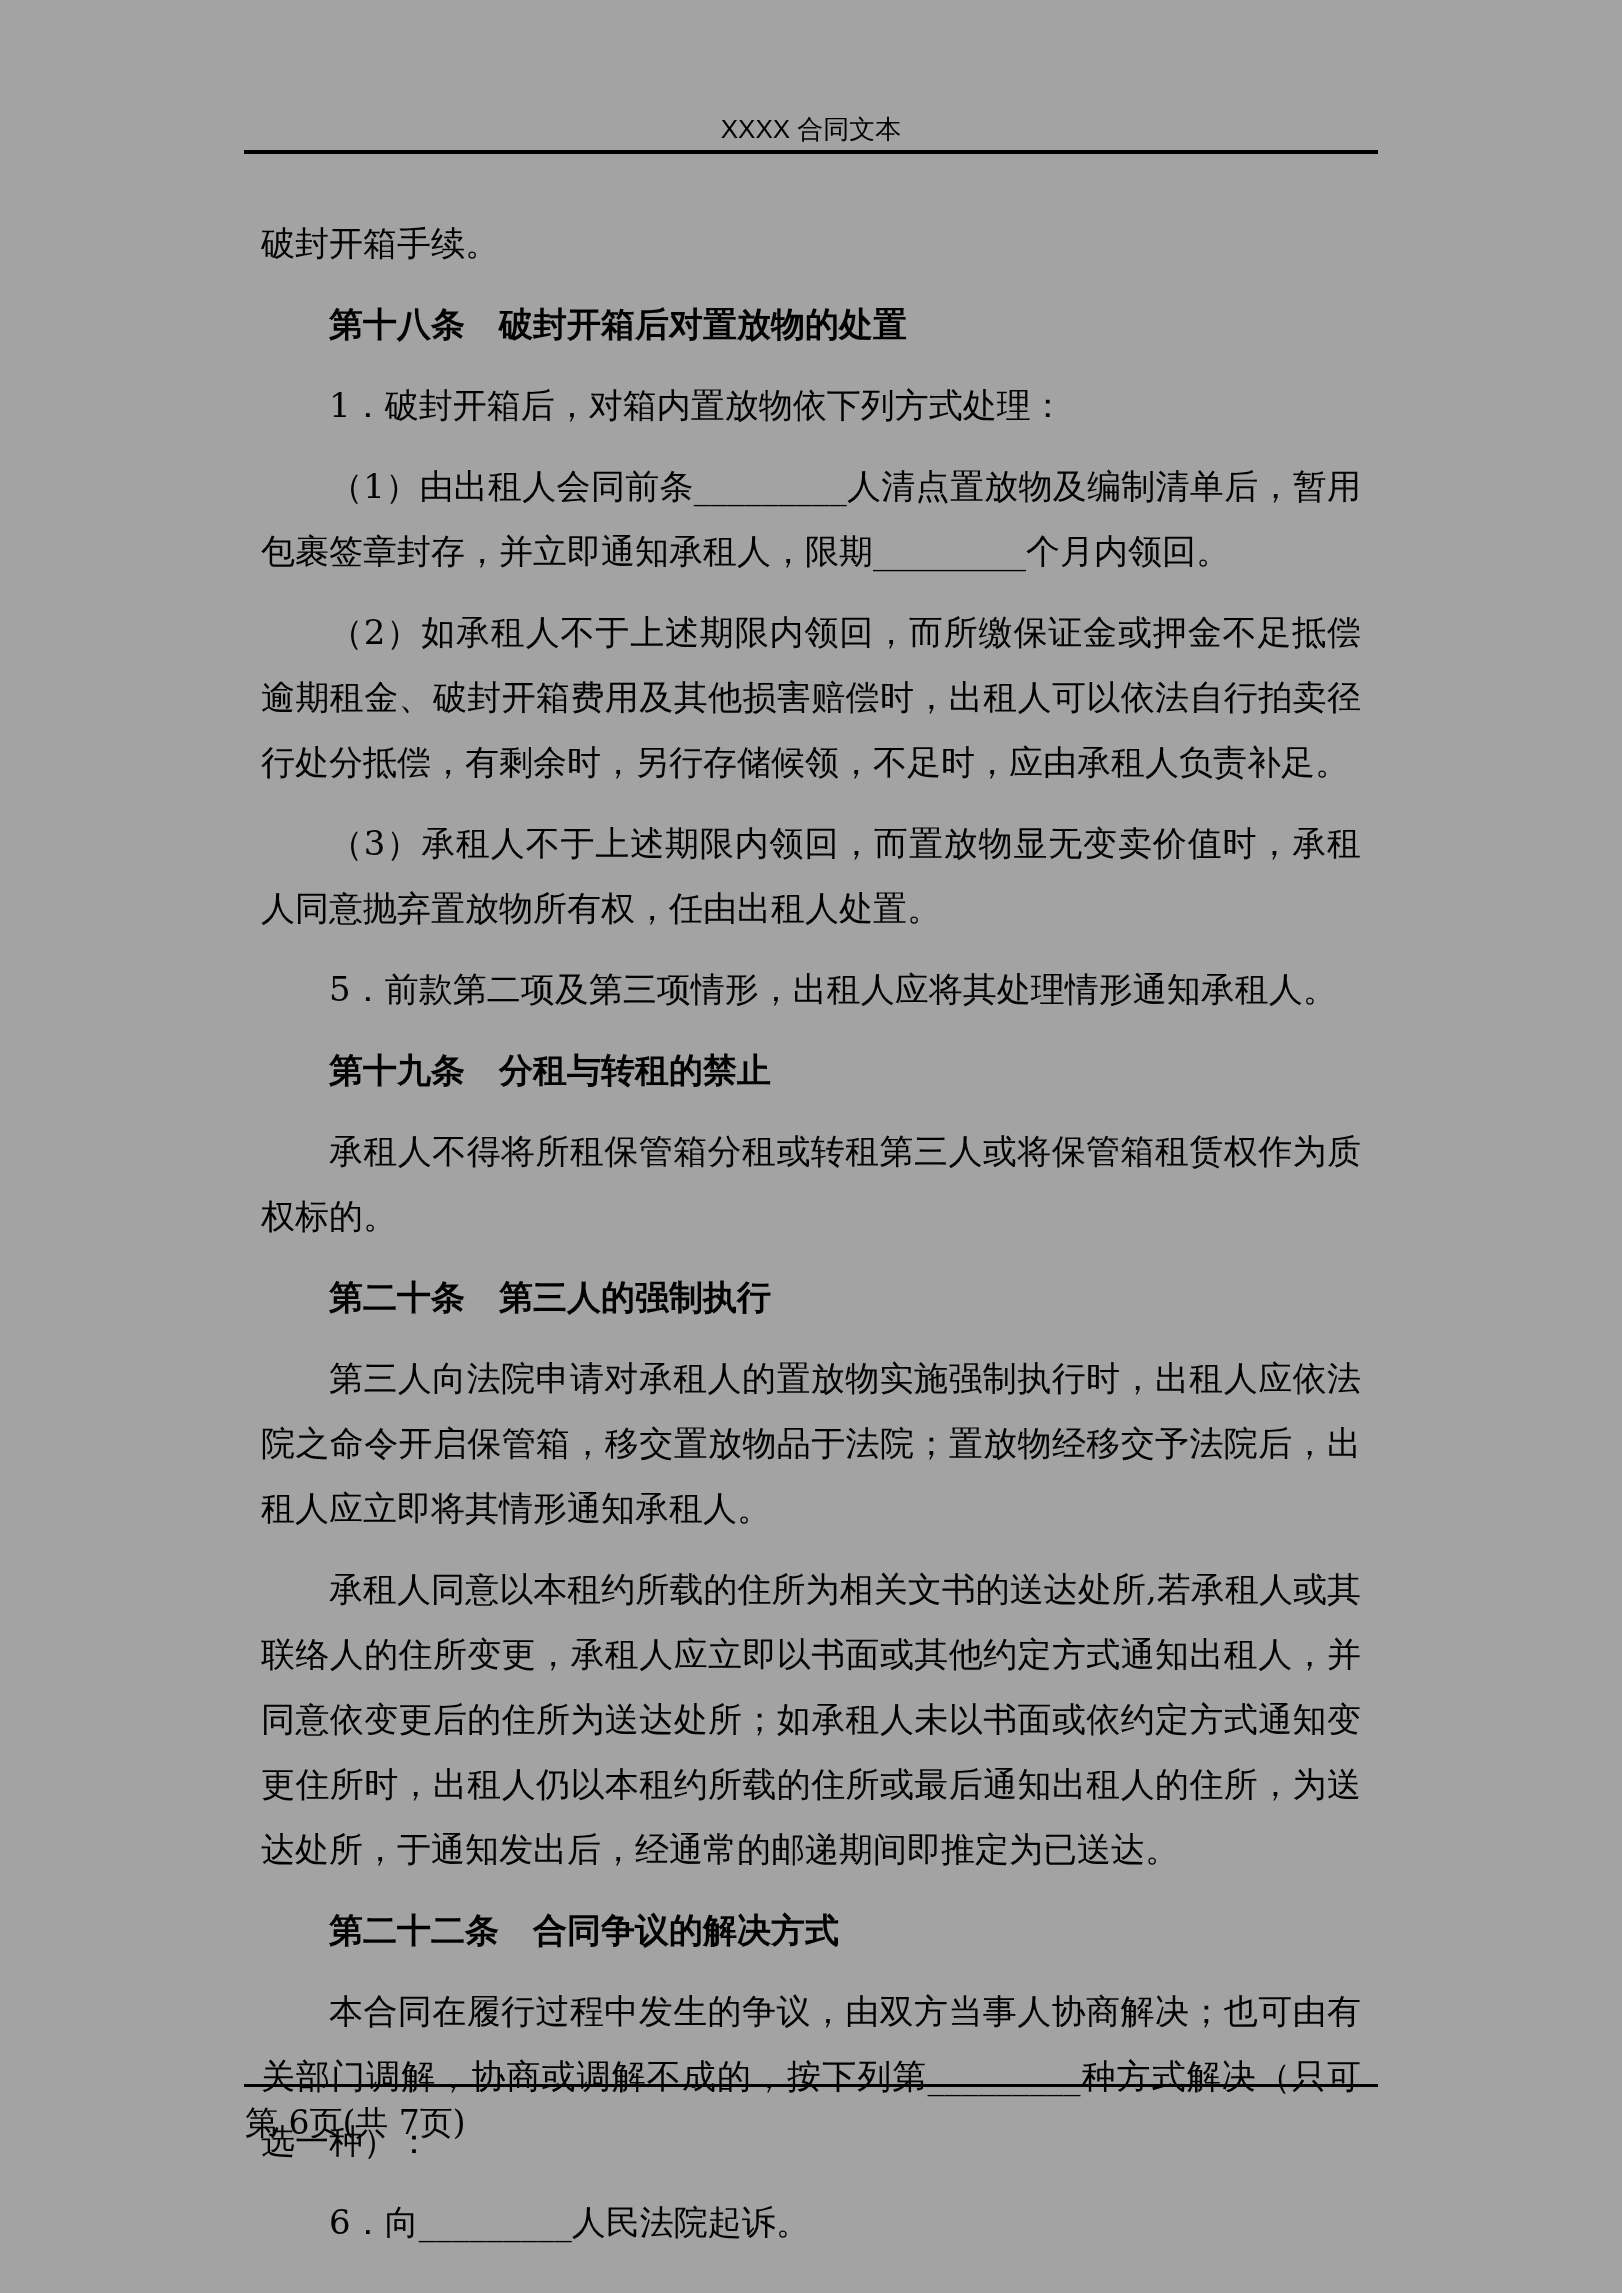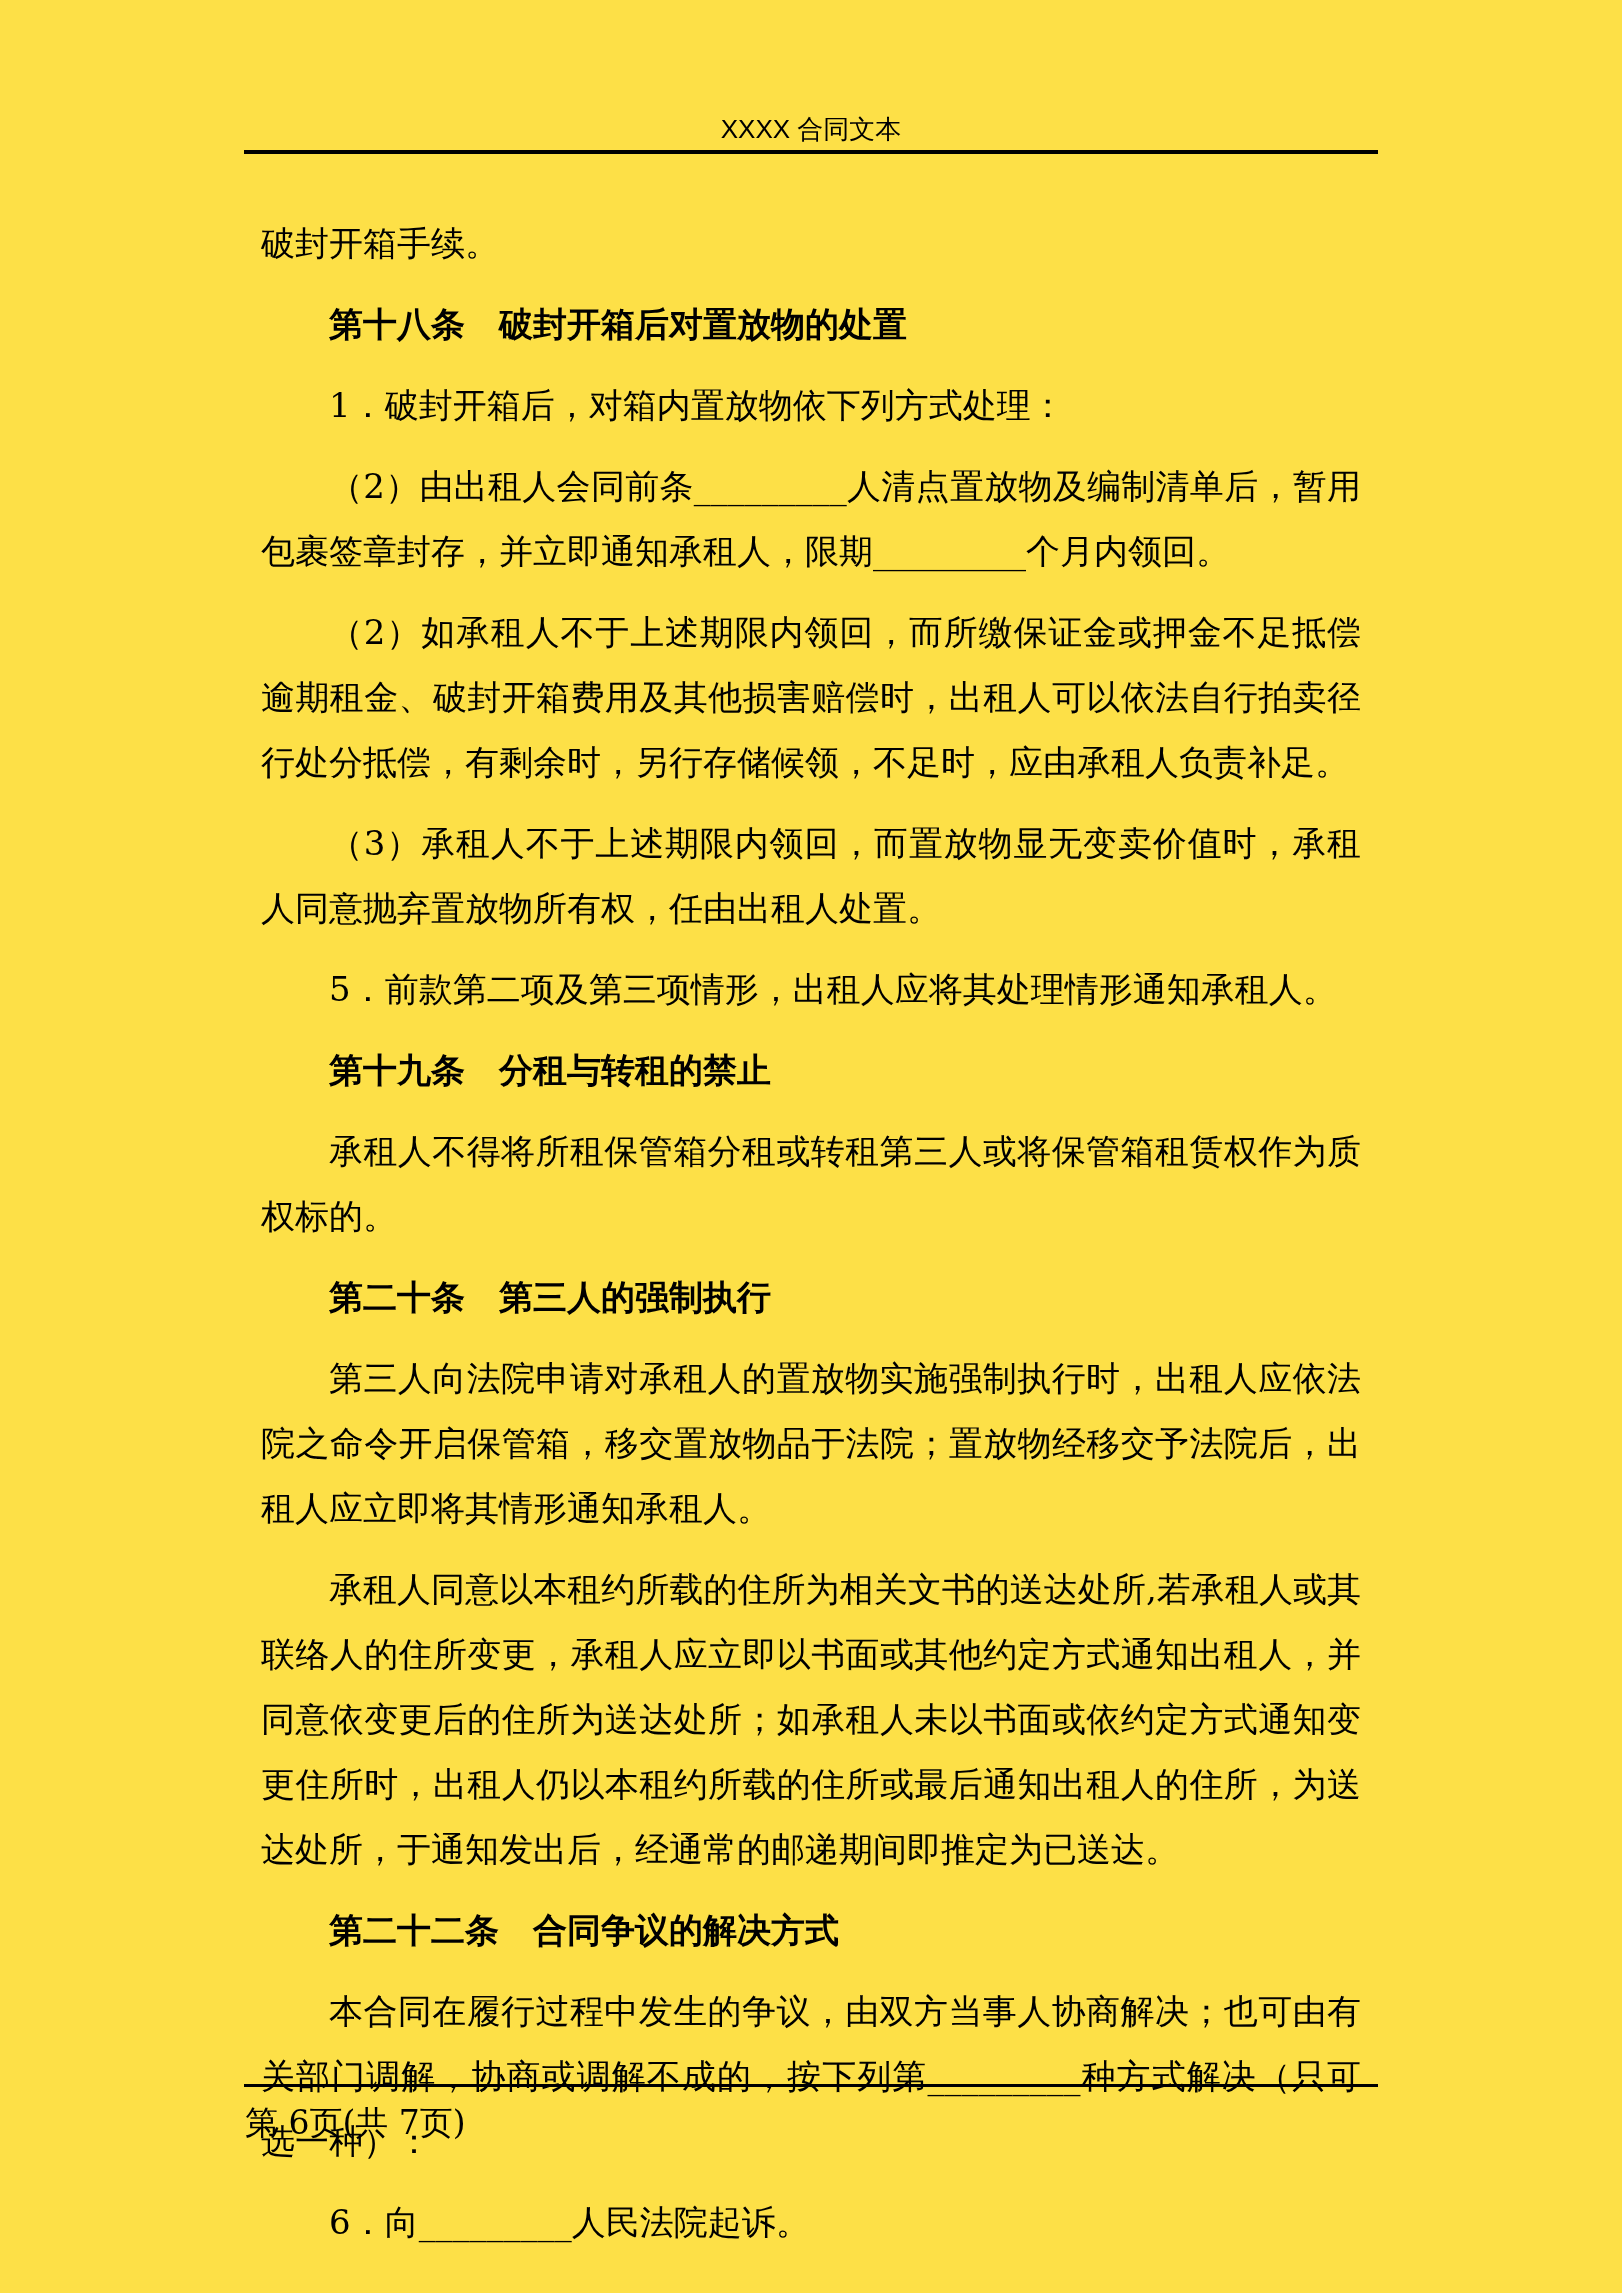--- a/index.html
+++ b/index.html
@@ -4,21 +4,21 @@
 <style>
   html, body {
     margin: 0;
     padding: 0;
     background: #ffffff;
   }
   .page {
     position: relative;
     width: 1623px;
     height: 2294px;
-    background: #fde047;
+    background: #a3a3a3;
     color: #000000;
     overflow: hidden;
     font-family: "DejaVu Serif", serif;
   }
   .header-title {
     position: absolute;
     top: 111px;
     left: 245px;
     width: 1132px;
     text-align: center;
@@ -81,21 +81,21 @@
 <div class="page">
 
   <div class="header-title">XXXX 合同文本</div>
 
   <div class="header-rule"></div>
 
   <div class="doc-body">
     <p class="para-cont">破封开箱手续。</p>
     <p class="para-heading">第十八条　破封开箱后对置放物的处置</p>
     <p class="para-indent">1．破封开箱后，对箱内置放物依下列方式处理：</p>
-    <p class="para-indent">（2）由出租人会同前条_________人清点置放物及编制清单后，暂用包裹签章封存，并立即通知承租人，限期_________个月内领回。</p>
+    <p class="para-indent">（1）由出租人会同前条_________人清点置放物及编制清单后，暂用包裹签章封存，并立即通知承租人，限期_________个月内领回。</p>
     <p class="para-indent">（2）如承租人不于上述期限内领回，而所缴保证金或押金不足抵偿逾期租金、破封开箱费用及其他损害赔偿时，出租人可以依法自行拍卖径行处分抵偿，有剩余时，另行存储候领，不足时，应由承租人负责补足。</p>
     <p class="para-indent">（3）承租人不于上述期限内领回，而置放物显无变卖价值时，承租人同意抛弃置放物所有权，任由出租人处置。</p>
     <p class="para-indent">5．前款第二项及第三项情形，出租人应将其处理情形通知承租人。</p>
     <p class="para-heading">第十九条　分租与转租的禁止</p>
     <p class="para-indent">承租人不得将所租保管箱分租或转租第三人或将保管箱租赁权作为质权标的。</p>
     <p class="para-heading">第二十条　第三人的强制执行</p>
     <p class="para-indent">第三人向法院申请对承租人的置放物实施强制执行时，出租人应依法院之命令开启保管箱，移交置放物品于法院；置放物经移交予法院后，出租人应立即将其情形通知承租人。</p>
     <p class="para-indent">承租人同意以本租约所载的住所为相关文书的送达处所,若承租人或其联络人的住所变更，承租人应立即以书面或其他约定方式通知出租人，并同意依变更后的住所为送达处所；如承租人未以书面或依约定方式通知变更住所时，出租人仍以本租约所载的住所或最后通知出租人的住所，为送达处所，于通知发出后，经通常的邮递期间即推定为已送达。</p>
     <p class="para-heading">第二十二条　合同争议的解决方式</p>
     <p class="para-indent">本合同在履行过程中发生的争议，由双方当事人协商解决；也可由有关部门调解，协商或调解不成的，按下列第_________种方式解决（只可选一种）：</p>

